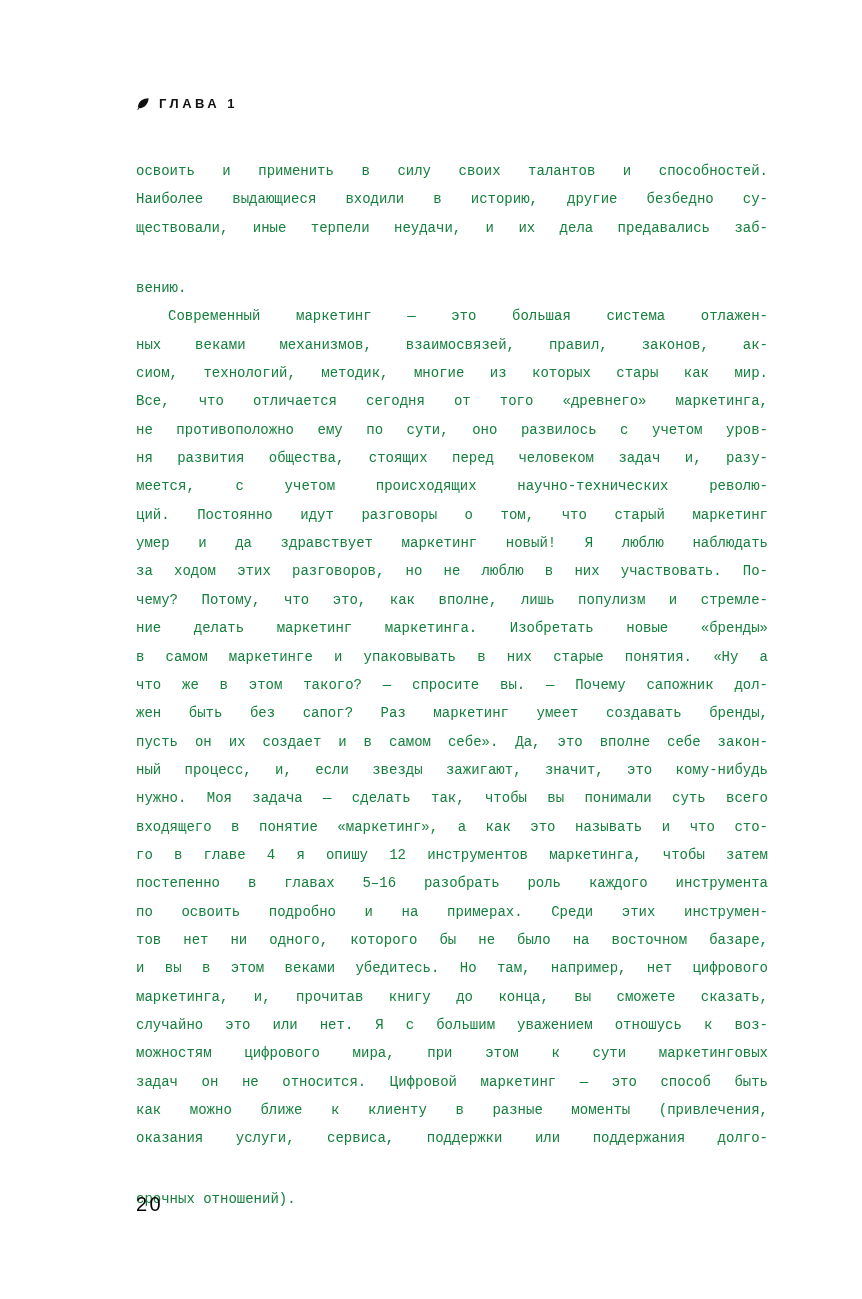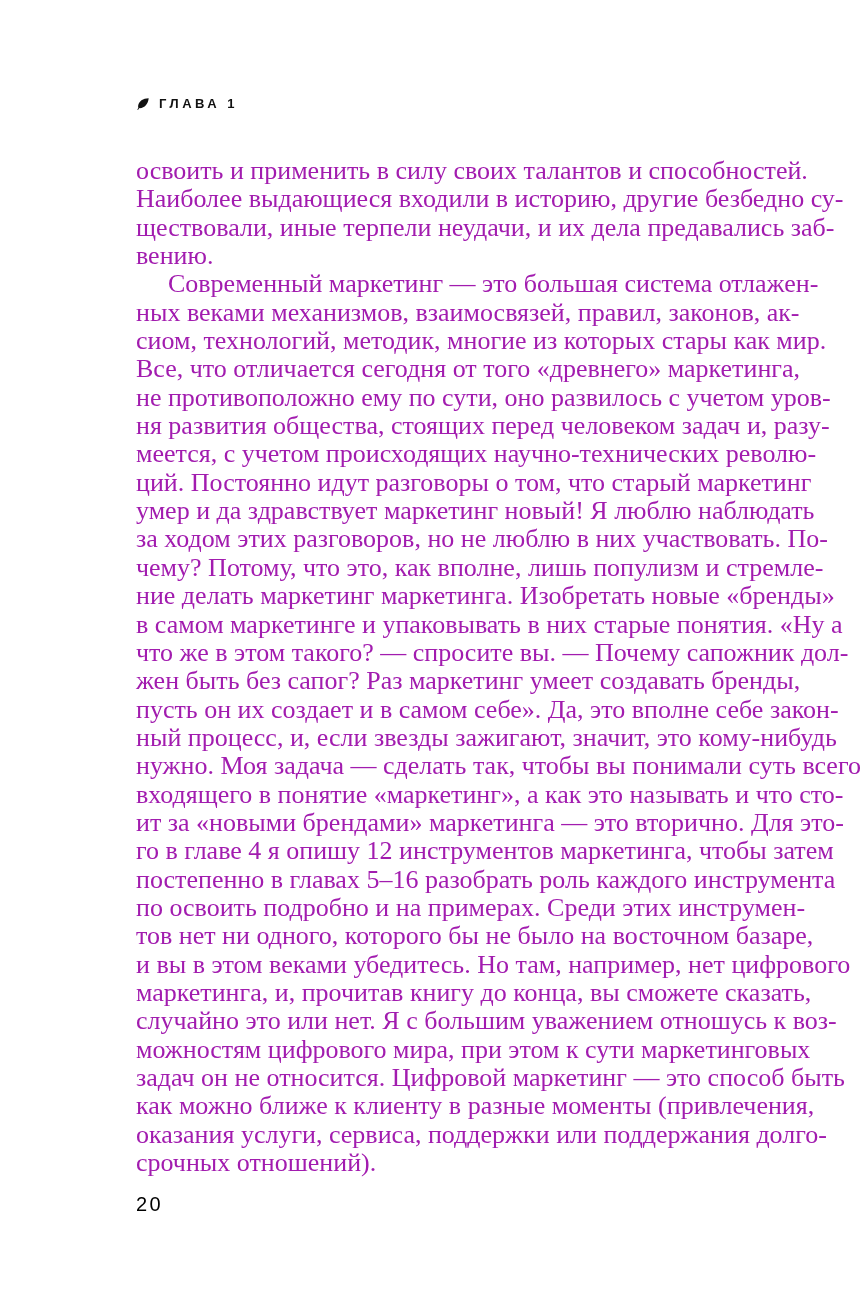--- a/index.html
+++ b/index.html
@@ -34,33 +34,34 @@
     font-size: 13px;
     letter-spacing: 3.5px;
     color: #111111;
     text-transform: uppercase;
   }
   .body-text {
     position: absolute;
     left: 136px;
     top: 157px;
     width: 632px;
-    font-family: Liberation Serif, serif;
-    font-size: 26px;
+    font-family: Liberation Mono, monospace;
+    font-size: 14px;
     line-height: 28.35px;
-    color: #a21caf;
+    color: #15803d;
   }
   .line {
     text-align: justify;
     text-align-last: justify;
     white-space: nowrap;
   }
   .line.last {
     text-align-last: left;
     white-space: normal;
+    margin-top: 32px;
   }
   .line.indent {
     text-indent: 32px;
   }
   .page-number {
     position: absolute;
     left: 136px;
     top: 1193px;
     font-family: "Liberation Sans", sans-serif;
     font-size: 20px;
@@ -100,21 +101,20 @@
       <div class="line">за ходом этих разговоров, но не люблю в них участвовать. По-</div>
       <div class="line">чему? Потому, что это, как вполне, лишь популизм и стремле-</div>
       <div class="line">ние делать маркетинг маркетинга. Изобретать новые «бренды»</div>
       <div class="line">в самом маркетинге и упаковывать в них старые понятия. «Ну а</div>
       <div class="line">что же в этом такого? — спросите вы. — Почему сапожник дол-</div>
       <div class="line">жен быть без сапог? Раз маркетинг умеет создавать бренды,</div>
       <div class="line">пусть он их создает и в самом себе». Да, это вполне себе закон-</div>
       <div class="line">ный процесс, и, если звезды зажигают, значит, это кому-нибудь</div>
       <div class="line">нужно. Моя задача — сделать так, чтобы вы понимали суть всего</div>
       <div class="line">входящего в понятие «маркетинг», а как это называть и что сто-</div>
-      <div class="line">ит за «новыми брендами» маркетинга — это вторично. Для это-</div>
       <div class="line">го в главе 4 я опишу 12 инструментов маркетинга, чтобы затем</div>
       <div class="line">постепенно в главах 5–16 разобрать роль каждого инструмента</div>
       <div class="line">по освоить подробно и на примерах. Среди этих инструмен-</div>
       <div class="line">тов нет ни одного, которого бы не было на восточном базаре,</div>
       <div class="line">и вы в этом веками убедитесь. Но там, например, нет цифрового</div>
       <div class="line">маркетинга, и, прочитав книгу до конца, вы сможете сказать,</div>
       <div class="line">случайно это или нет. Я с большим уважением отношусь к воз-</div>
       <div class="line">можностям цифрового мира, при этом к сути маркетинговых</div>
       <div class="line">задач он не относится. Цифровой маркетинг — это способ быть</div>
       <div class="line">как можно ближе к клиенту в разные моменты (привлечения,</div>

